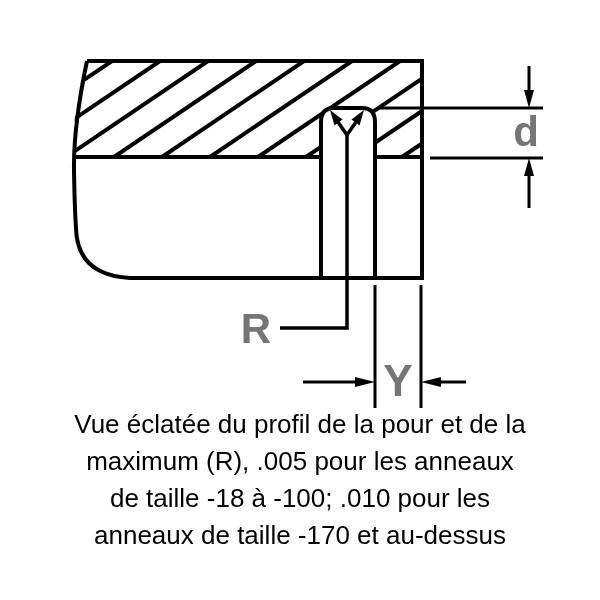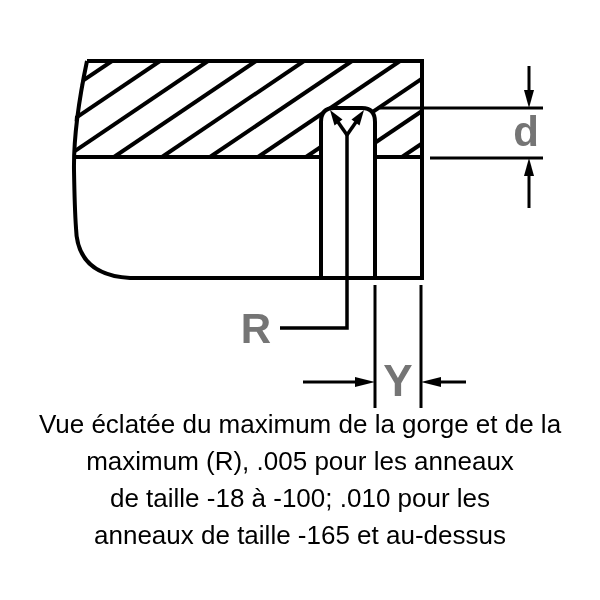--- a/index.html
+++ b/index.html
@@ -74,19 +74,19 @@
       <line x1="466" y1="382" x2="438" y2="382"></line>
     </g>
     <polygon fill="#000" points="375,382 355,377 355,387"></polygon>
     <polygon fill="#000" points="421,382 441,377 441,387"></polygon>
     <text class="dim-label" x="398" y="396" font-size="44" text-anchor="middle">Y</text>
 
     <text class="dim-label" x="256" y="343" font-size="42" text-anchor="middle">R</text>
   </svg>
 
   <div class="caption">
-    <div>Vue éclatée du maximum de la gorge et de la</div>
+    <div>Vue éclatée du profil de la pour et de la</div>
     <div>maximum (R), .005 pour les anneaux</div>
     <div>de taille -18 à -100; .010 pour les</div>
-    <div>anneaux de taille -165 et au-dessus</div>
+    <div>anneaux de taille -170 et au-dessus</div>
   </div>
 
 </div>
 
 </body></html>

